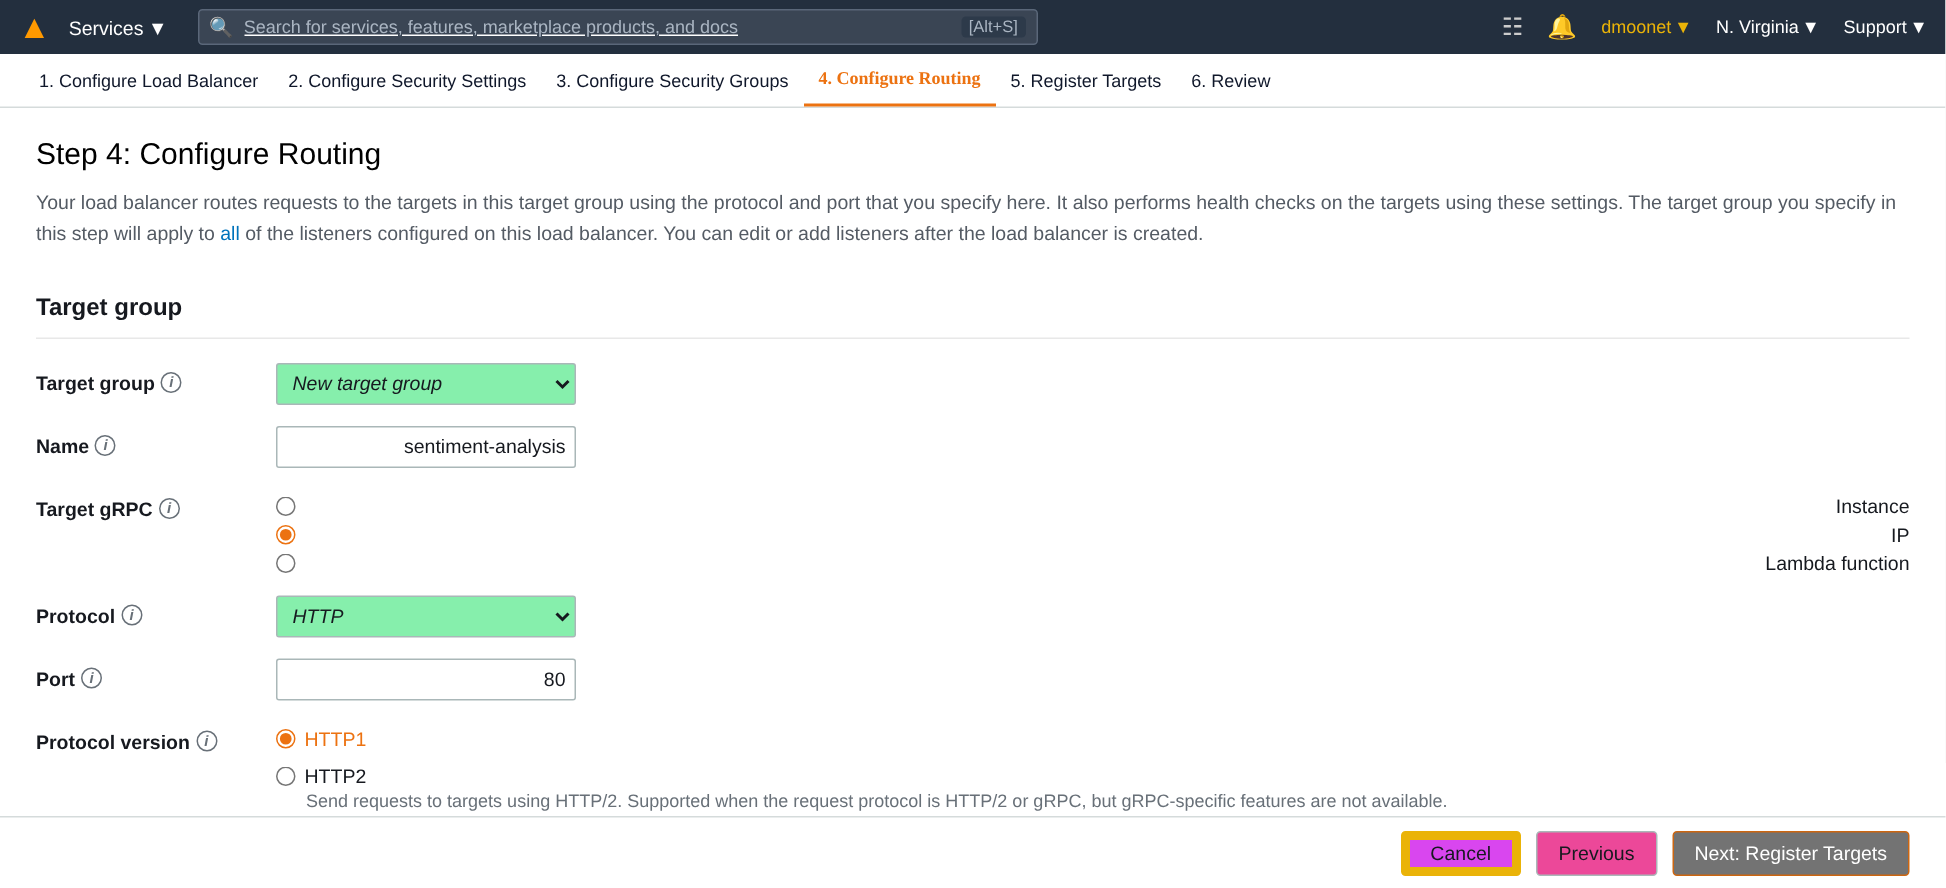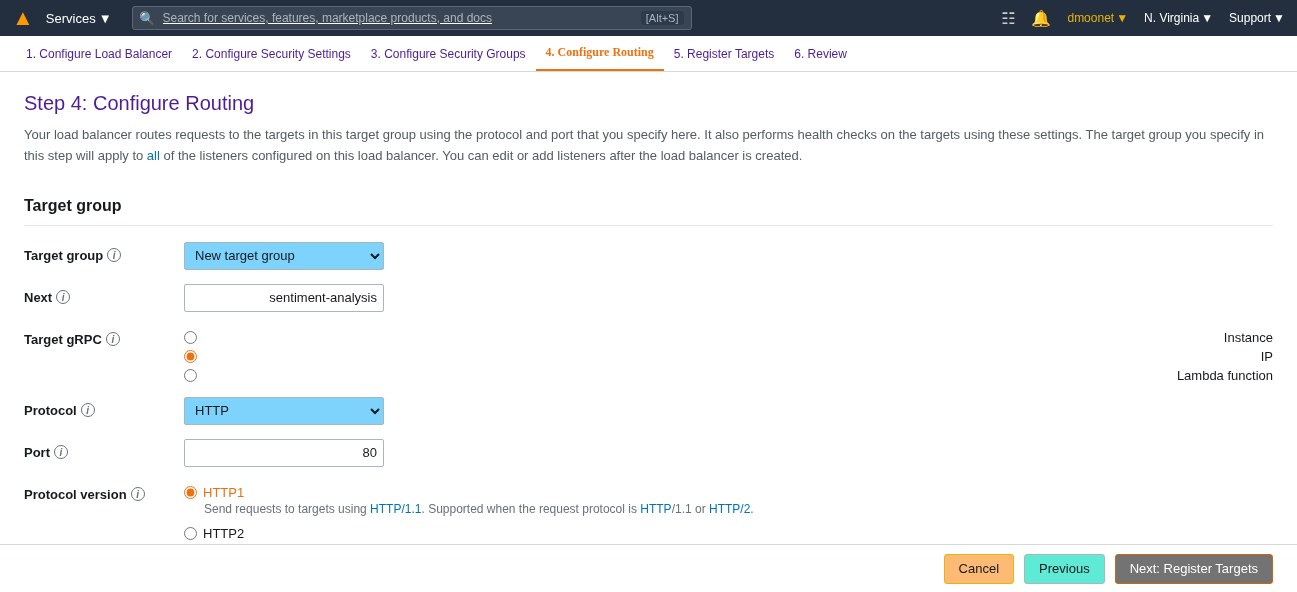--- a/index.html
+++ b/index.html
@@ -87,41 +87,41 @@
       height: 36px;
       gap: 0;
     }
     .step {
       font-size: 12px;
       padding: 0 10px;
       height: 100%;
       display: flex;
       align-items: center;
       cursor: pointer;
-      color: #4c1d95;
+      color: #0f172a;
       white-space: nowrap;
     }
     .step.active {
       color: #ec7211;
       border-bottom: 2px solid #ec7211;
       font-weight: 600;
       font-family: Liberation Serif, serif;
     }
 
     
     .main-content {
       padding: 20px 24px;
       background: #fff;
       min-height: calc(592px - 36px - 36px);
     }
 
     .page-title {
       font-size: 20px;
       font-weight: 400;
-      color: #4c1d95;
+      color: #000000;
       margin-bottom: 10px;
     }
 
     .page-description {
       font-size: 13px;
       color: #545b64;
       margin-bottom: 20px;
       line-height: 1.6;
       max-width: 1260px;
     }
@@ -172,23 +172,24 @@
       font-weight: bold;
     }
 
     select.form-select {
       width: 200px;
       height: 28px;
       border: 1px solid #aab7b8;
       border-radius: 2px;
       padding: 2px 6px;
       font-size: 13px;
-      background: #7dd3fc;
+      background: #86efac;
       color: #16191f;
       appearance: auto;
+      font-style: italic;
     }
 
     input.form-input {
       width: 200px;
       height: 28px;
       border: 1px solid #aab7b8;
       border-radius: 2px;
       padding: 2px 6px;
       font-size: 13px;
       color: #16191f;
@@ -261,26 +262,26 @@
     .btn {
       height: 30px;
       padding: 0 14px;
       border-radius: 3px;
       font-size: 13px;
       cursor: pointer;
       display: flex;
       align-items: center;
     }
     .btn-cancel {
-      background: #fdba74;
-      border: 1px solid #eab308;
+      background: #d946ef;
+      border: 6px solid #eab308;
       color: #16191f;
     }
     .btn-secondary {
-      background: #5eead4;
+      background: #ec4899;
       border: 1px solid #aab7b8;
       color: #16191f;
     }
     .btn-primary {
       background: #737373;
       border: 1px solid #cc6611;
       color: #fff;
     }
   </style>
 </head>
@@ -341,21 +342,21 @@
     <div class="form-control-wrap">
       <select class="form-select">
         <option>New target group</option>
         <option>Existing target group</option>
       </select>
     </div>
   </div>
 
   <div class="form-row">
     <div class="form-label">
-      <span>Next</span>
+      <span>Name</span>
       <span class="info-icon">i</span>
     </div>
     <div class="form-control-wrap">
       <input type="text" class="form-input" value="sentiment-analysis" style="">
     </div>
   </div>
 
   <div class="form-row">
     <div class="form-label">
       <span>Target gRPC</span>
@@ -408,23 +409,20 @@
       <span class="info-icon">i</span>
     </div>
     <div class="form-control-wrap">
       <div class="protocol-version-options">
 
         <div class="pv-option">
           <label class="pv-label">
             <input type="radio" name="protocolVersion" value="HTTP1" checked="" style="">
             <span style="color:#ec7211;">HTTP1</span>
           </label>
-          <div class="pv-desc">
-            Send requests to targets using <a>HTTP/1.1</a>. Supported when the request protocol is <a>HTTP</a>/1.1 or <a>HTTP/2</a>.
-          </div>
         </div>
 
         <div class="pv-option">
           <label class="pv-label">
             <input type="radio" name="protocolVersion" value="HTTP2" style="">
             <span>HTTP2</span>
           </label>
           <div class="pv-desc">
             Send requests to targets using HTTP/2. Supported when the request protocol is HTTP/2 or gRPC, but gRPC-specific features are not available.
           </div>

